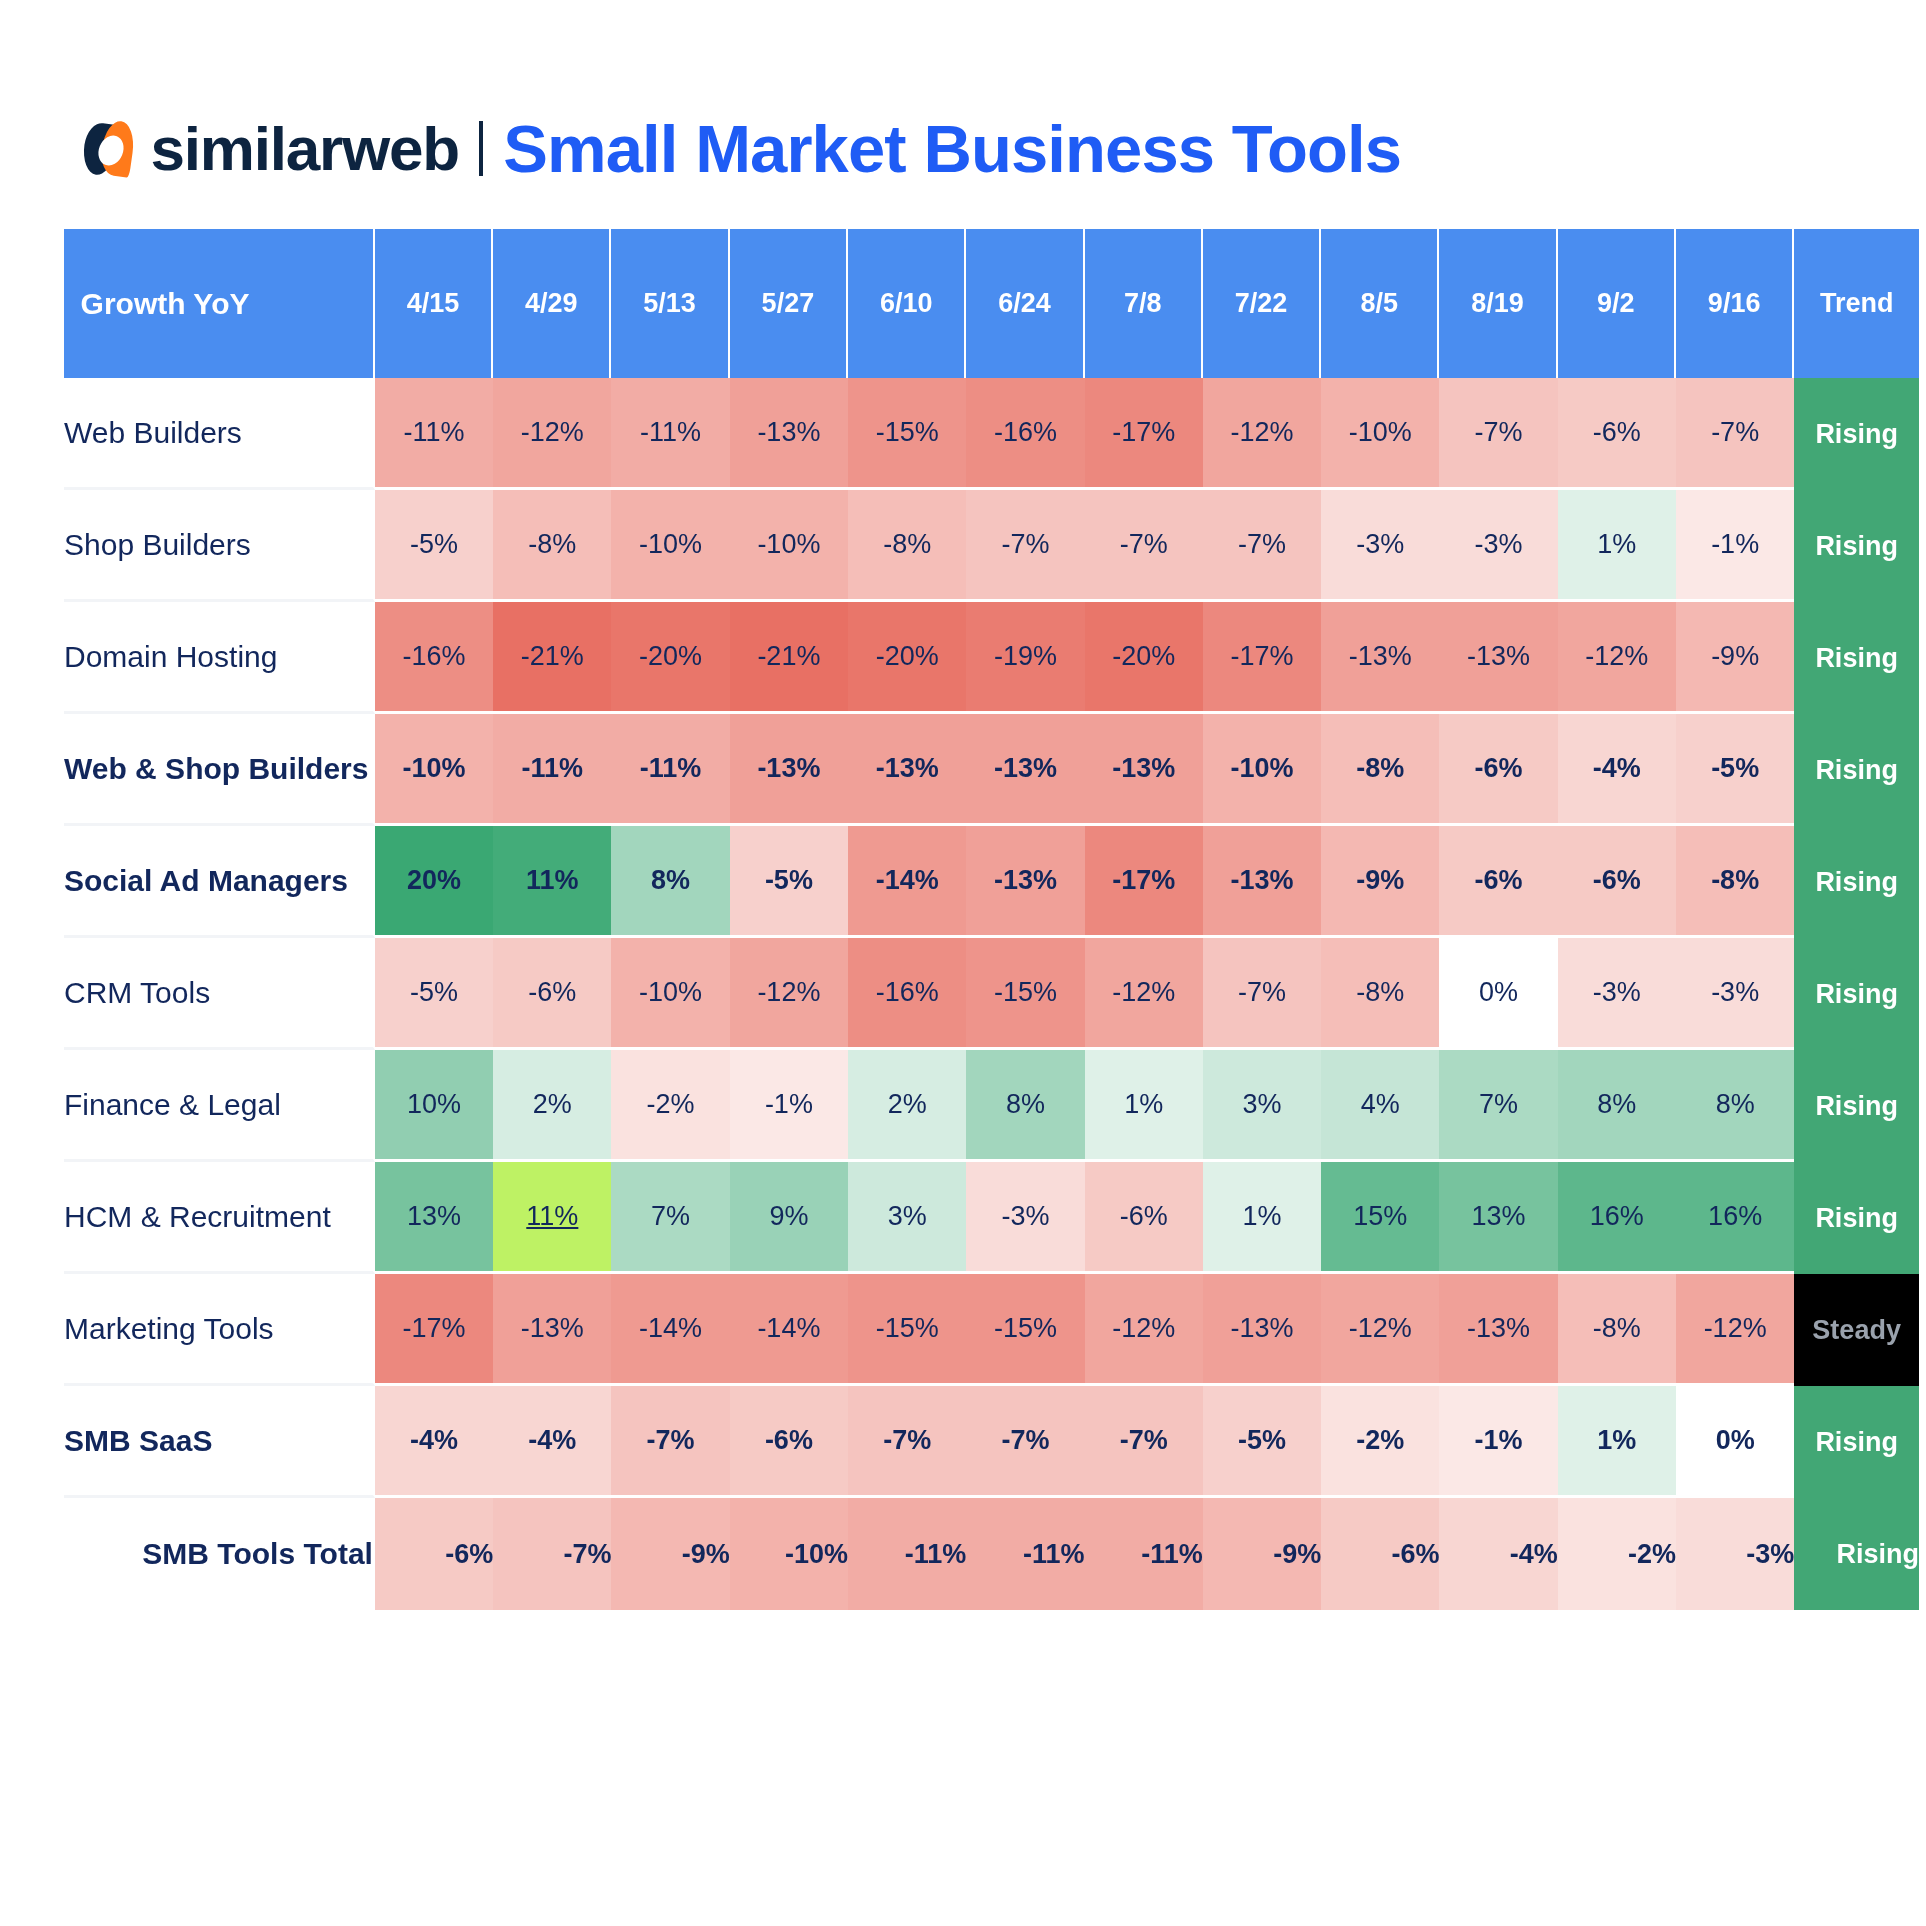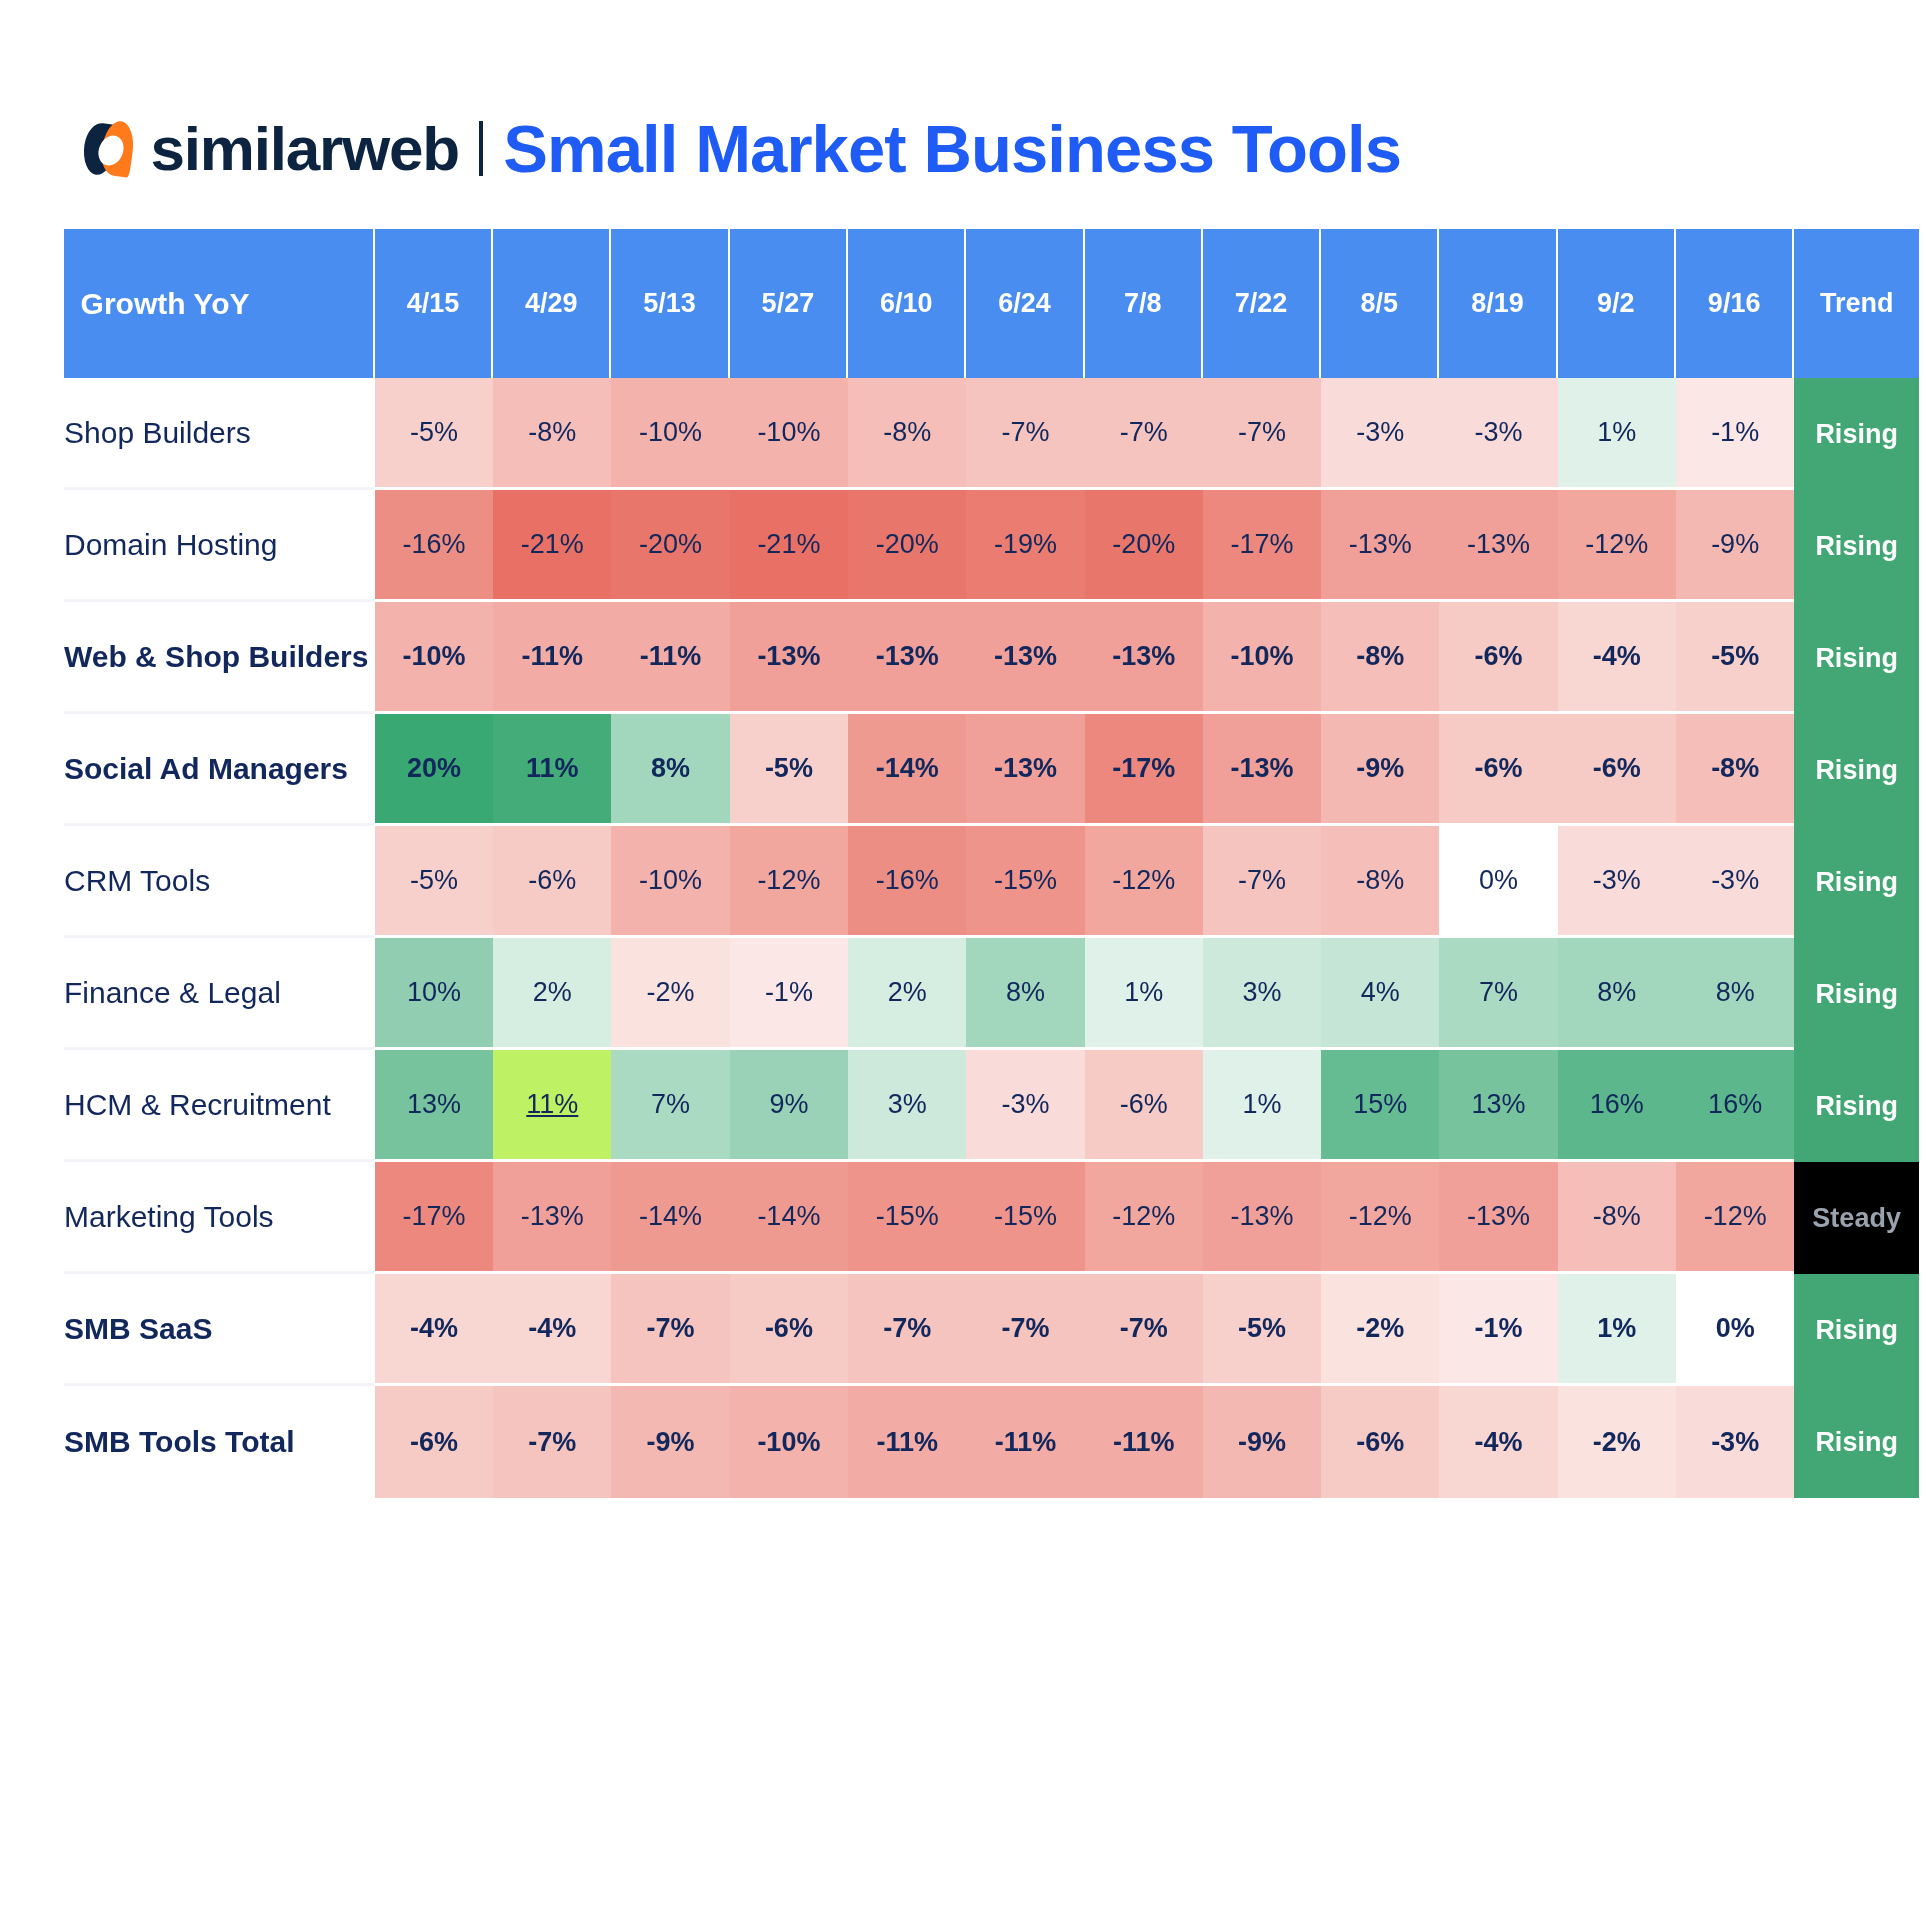--- a/index.html
+++ b/index.html
@@ -75,21 +75,21 @@
 
   tbody td {
     height:112px;
     vertical-align:middle;
     text-align:center;
     font-size:27px;
     color:#12275c;
     box-sizing:border-box;
     border-bottom:3px solid #ffffff;
   }
-  tbody tr:last-child td { border-bottom:none; }
+  tbody tr:last-child td { border-bottom:none;text-align:right; }
 
   td.rowlabel {
     background:#ffffff;
     text-align:left;
     padding-left:13px;
     font-size:30px;
     color:#12275c;
     line-height:1.18;
     border-bottom:3px solid #f2f4f7;
     border-right:2.4px solid #ffffff;
@@ -159,20 +159,36 @@
             <th>7/22</th>
             <th>8/5</th>
             <th>8/19</th>
             <th>9/2</th>
             <th>9/16</th>
             <th class="col-trend">Trend</th>
           </tr>
       </thead>
       <tbody id="table-body">
           <tr>
+            <td class="rowlabel">Web Builders</td>
+            <td class="val" style="background: rgb(242, 172, 165);">-11%</td>
+            <td class="val" style="background: rgb(241, 166, 158);">-12%</td>
+            <td class="val" style="background: rgb(242, 172, 165);">-11%</td>
+            <td class="val" style="background: rgb(240, 160, 152);">-13%</td>
+            <td class="val" style="background: rgb(238, 148, 139);">-15%</td>
+            <td class="val" style="background: rgb(237, 142, 132);">-16%</td>
+            <td class="val" style="background: rgb(236, 136, 126);">-17%</td>
+            <td class="val" style="background: rgb(241, 166, 158);">-12%</td>
+            <td class="val" style="background: rgb(243, 178, 171);">-10%</td>
+            <td class="val" style="background: rgb(245, 196, 191);">-7%</td>
+            <td class="val" style="background: rgb(246, 202, 197);">-6%</td>
+            <td class="val" style="background: rgb(245, 196, 191);">-7%</td>
+            <td class="trend" style="background: rgb(66, 167, 117);">Rising</td>
+          </tr>
+          <tr>
             <td class="rowlabel">Shop Builders</td>
             <td class="val" style="background: rgb(247, 208, 204);">-5%</td>
             <td class="val" style="background: rgb(245, 190, 184);">-8%</td>
             <td class="val" style="background: rgb(243, 178, 171);">-10%</td>
             <td class="val" style="background: rgb(243, 178, 171);">-10%</td>
             <td class="val" style="background: rgb(245, 190, 184);">-8%</td>
             <td class="val" style="background: rgb(245, 196, 191);">-7%</td>
             <td class="val" style="background: rgb(245, 196, 191);">-7%</td>
             <td class="val" style="background: rgb(245, 196, 191);">-7%</td>
             <td class="val" style="background: rgb(249, 220, 217);">-3%</td>

